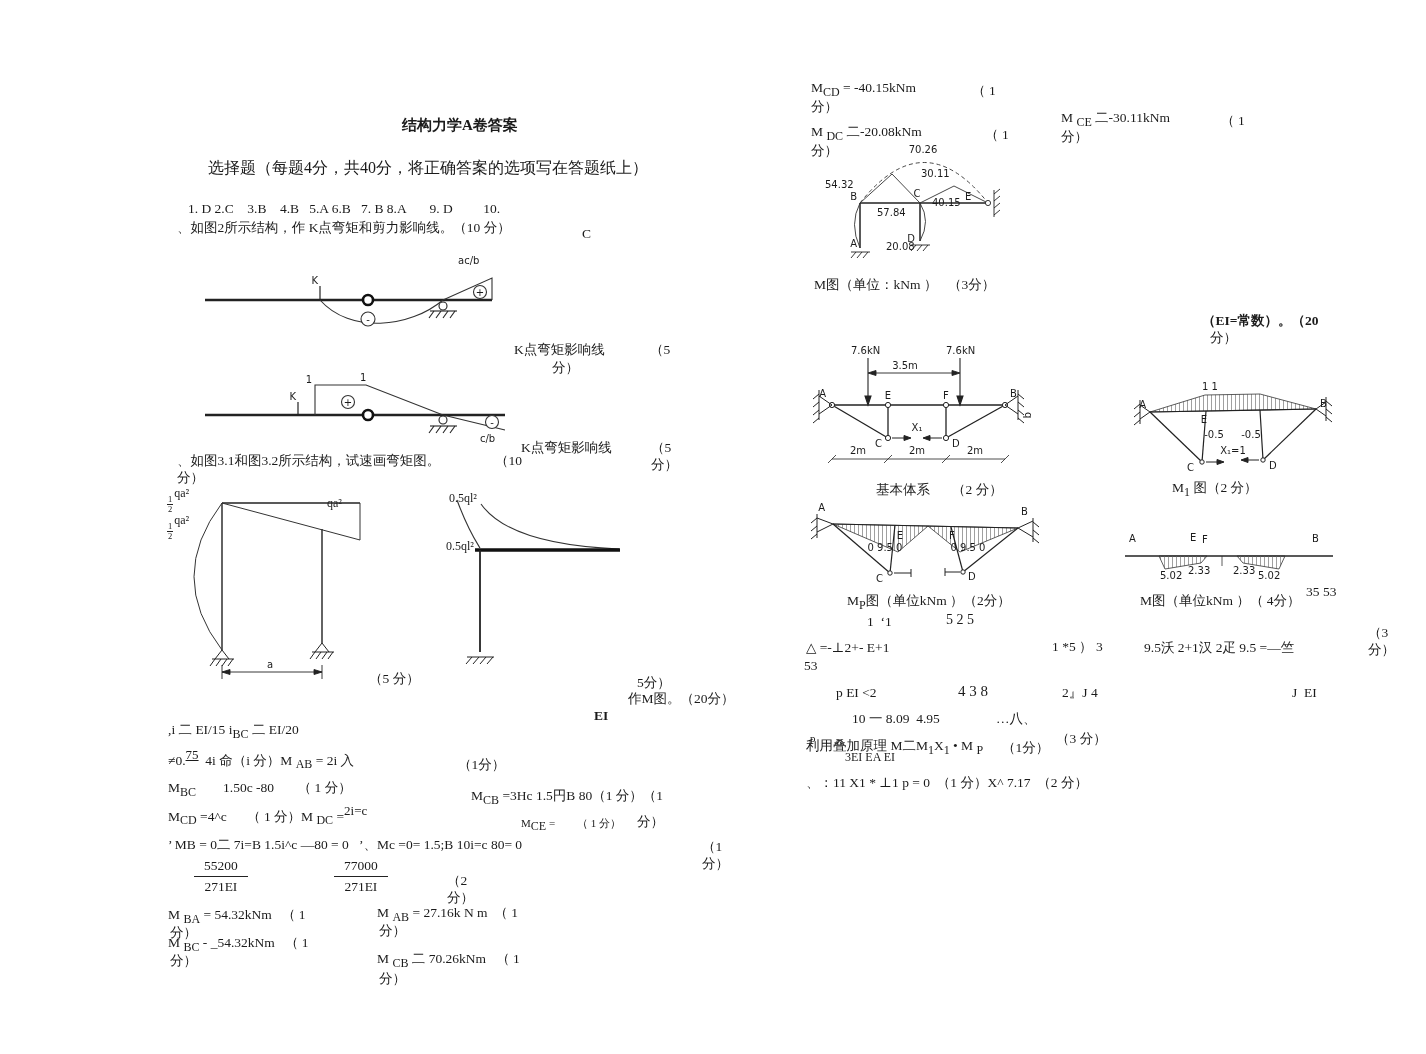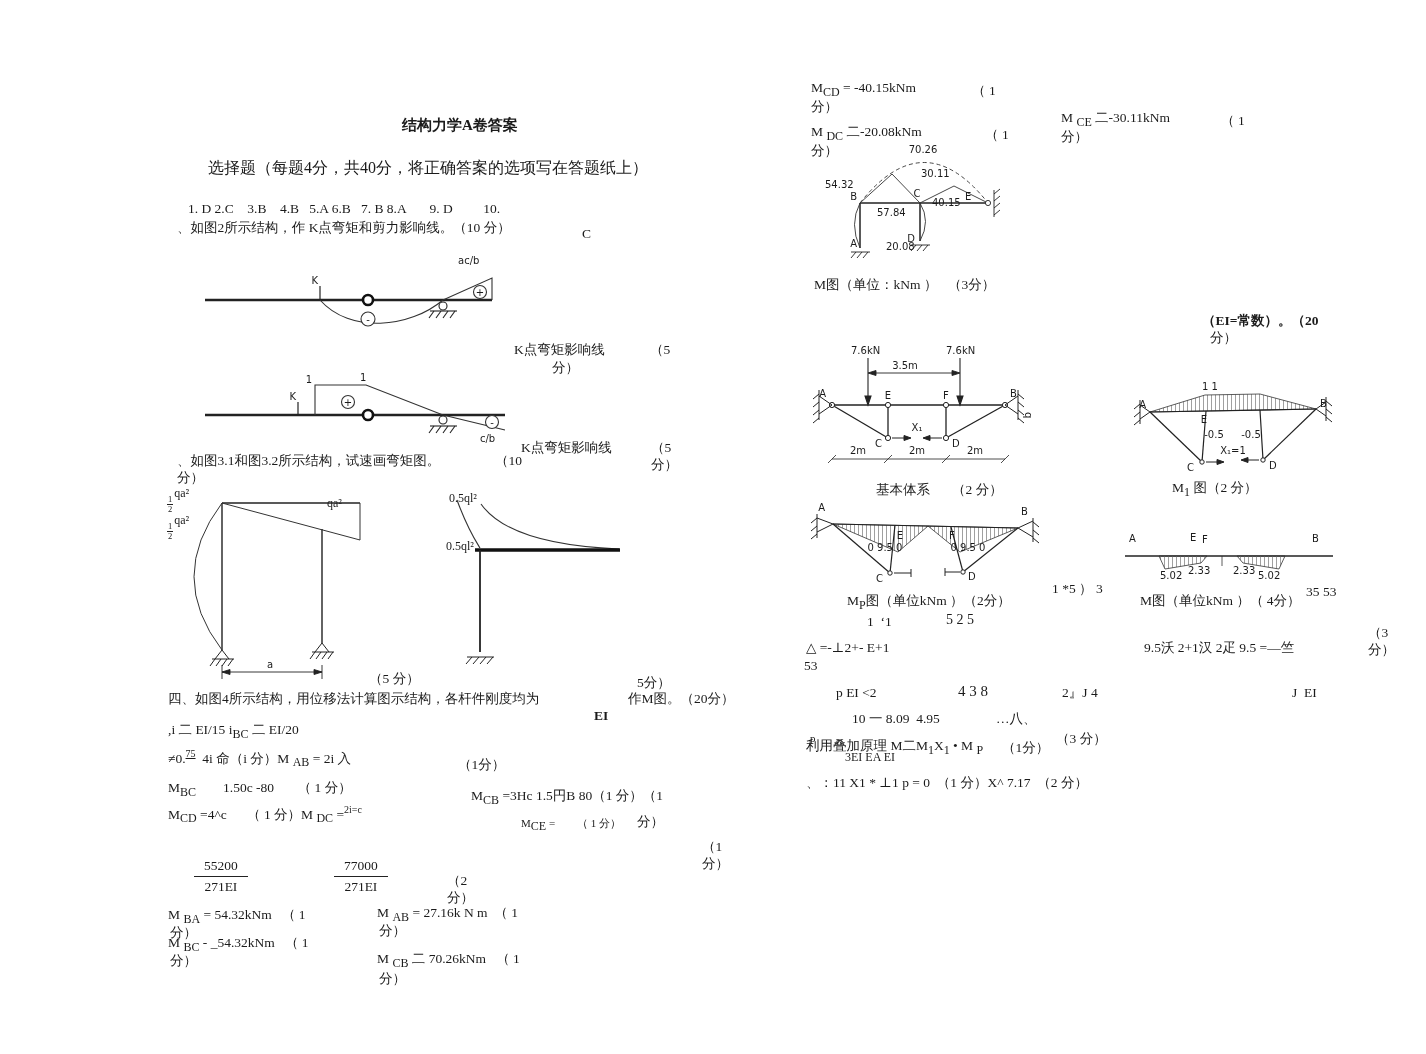--- a/index.html
+++ b/index.html
@@ -3,21 +3,21 @@
 <meta charset="utf-8">
 <style>
   html,body{margin:0;padding:0}
   body{width:1426px;height:1054px;position:relative;background:#ffffff;
        font-family:"Liberation Serif","DejaVu Serif",serif;color:#1b1b1b;overflow:hidden}
   #page{position:absolute;inset:0}
   .t{position:absolute;white-space:pre;font-size:13.5px;line-height:1.3}
   .b{font-weight:bold}
   .sm{font-size:11px}
   sub.sb{font-size:12px}
-  sup.sp{font-size:10px}
+  sup.sp{font-size:13px}
   .u{text-decoration:underline}
   .frac{position:absolute;text-align:center;font-size:13.5px;line-height:1.25}
   .frac .num{border-bottom:1.4px solid #222;padding:0 10px 1px}
   .frac .den{padding-top:2px}
   .mfr{display:inline-flex;flex-direction:column;align-items:center;font-size:8.5px;line-height:1.1;vertical-align:-5px;margin-right:1px}
   .mfr .n{border-bottom:0.9px solid #222;padding:0 1px}
   svg{position:absolute;overflow:visible}
   svg text{font-family:"DejaVu Sans","Liberation Sans",sans-serif;font-size:10px;fill:#1b1b1b}
 </style>
 </head>
@@ -154,38 +154,38 @@
       <line x1="32" y1="167" x2="59" y2="167"></line>
       <line x1="37" y1="167" x2="31" y2="174"></line>
       <line x1="44" y1="167" x2="38" y2="174"></line>
       <line x1="51" y1="167" x2="45" y2="174"></line>
       <line x1="58" y1="167" x2="52" y2="174"></line>
     </g>
   </svg>
   <div class="t" style="left:369px;top:670px">（5 分）</div>
   <div class="t" style="left:637px;top:674px">5分）</div>
 
-  <div class="t" style="left:168px;top:690px">四、如图4所示结构，用位移法计算图示结构，各杆件刚度均为</div>
   <div class="t" style="left:628px;top:690px">作M图。（20分）</div>
   <div class="t b" style="left:594px;top:707px">EI</div>
 
   <div class="t" style="left:168px;top:721px"><span>,i 二 EI/15 i</span><sub class="sb">BC</sub><span> 二 EI/20</span></div>
 
   <div class="t" style="left:168px;top:747px"><span>≠0.</span><sup class="sp u">75</sup><span>  4i 命（i 分）</span><span>M </span><sub class="sb">AB</sub><span> = 2i 入</span></div>
   <div class="t" style="left:458px;top:756px">（1分）</div>
 
   <div class="t" style="left:168px;top:779px"><span>M</span><sub class="sb">BC</sub><span>        1.50c -80       （ 1 分）</span></div>
 
   <div class="t" style="left:471px;top:787px"><span>M</span><sub class="sb">CB</sub><span> =3Hc 1.5円B 80（1 分）（1</span></div>
   <div class="t" style="left:637px;top:813px">分）</div>
 
   <div class="t" style="left:168px;top:803px"><span>M</span><sub class="sb">CD</sub><span> =4^c      （ 1 分）</span><span>M </span><sub class="sb">DC</sub><span> =</span><sup class="sp">2i=c</sup></div>
 
   <div class="t sm" style="left:521px;top:816px"><span>M</span><sub class="sb">CE</sub><span> =        （ 1 分）</span></div>
 
+  <div class="t" style="left:168px;top:836px">’ MB = 0二 7i=B 1.5i^c —80 = 0   ’、Mc =0= 1.5;B 10i=c 80= 0</div>
   <div class="t" style="left:702px;top:838px">（1</div>
   <div class="t" style="left:702px;top:855px">分）</div>
 
   <div class="frac" style="left:194px;top:858px">
     <div class="num">55200</div>
     <div class="den">271EI</div>
   </div>
   <div class="frac" style="left:334px;top:858px">
     <div class="num">77000</div>
     <div class="den">271EI</div>
@@ -461,21 +461,21 @@
     <text x="197" y="14" font-size="10.5">B</text>
     <text x="45" y="51" font-size="10">5.02</text>
     <text x="73" y="46" font-size="8.5">2.33</text>
     <text x="118" y="46" font-size="8.5">2.33</text>
     <text x="143" y="51" font-size="10">5.02</text>
   </svg>
   <div class="t" style="left:1140px;top:592px">M图（单位kNm ）（ 4分）</div>
 
   <div class="t" style="left:867px;top:613px">1  ‘1</div>
   <div class="t" style="left:946px;top:611px;font-size:14px">5 2 5</div>
-  <div class="t" style="left:1052px;top:580px">1 *5 ） 3</div>
+  <div class="t" style="left:1052px;top:638px">1 *5 ） 3</div>
   <div class="t" style="left:1306px;top:583px">35 53</div>
   <div class="t" style="left:1368px;top:624px">（3</div>
   <div class="t" style="left:1368px;top:641px">分）</div>
 
   <div class="t" style="left:806px;top:639px">△ =-⊥2+- E+1</div>
   <div class="t" style="left:1144px;top:639px">9.5沃 2+1汉 2疋 9.5 =—竺</div>
   <div class="t" style="left:804px;top:657px">53</div>
 
   <div class="t" style="left:836px;top:684px">p EI &lt;2</div>
   <div class="t" style="left:958px;top:682px;font-size:15px">4 3 8</div>

